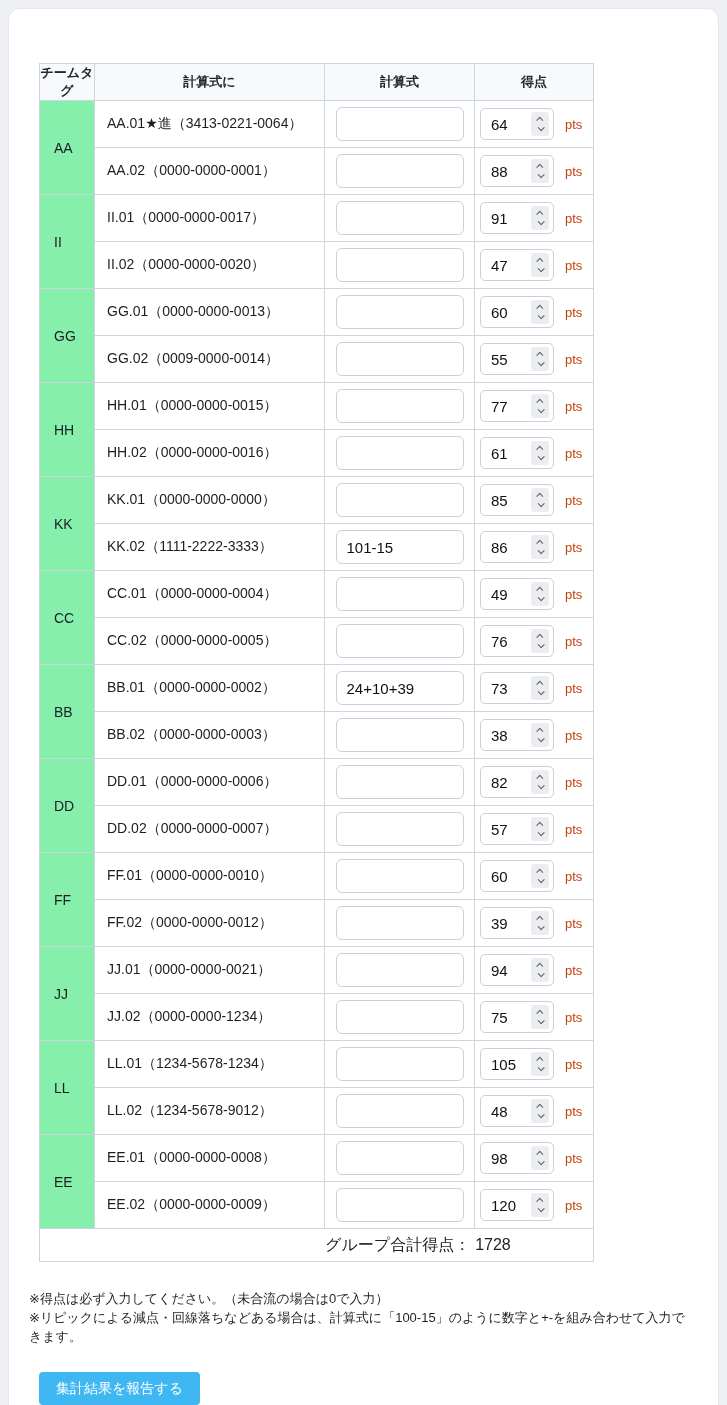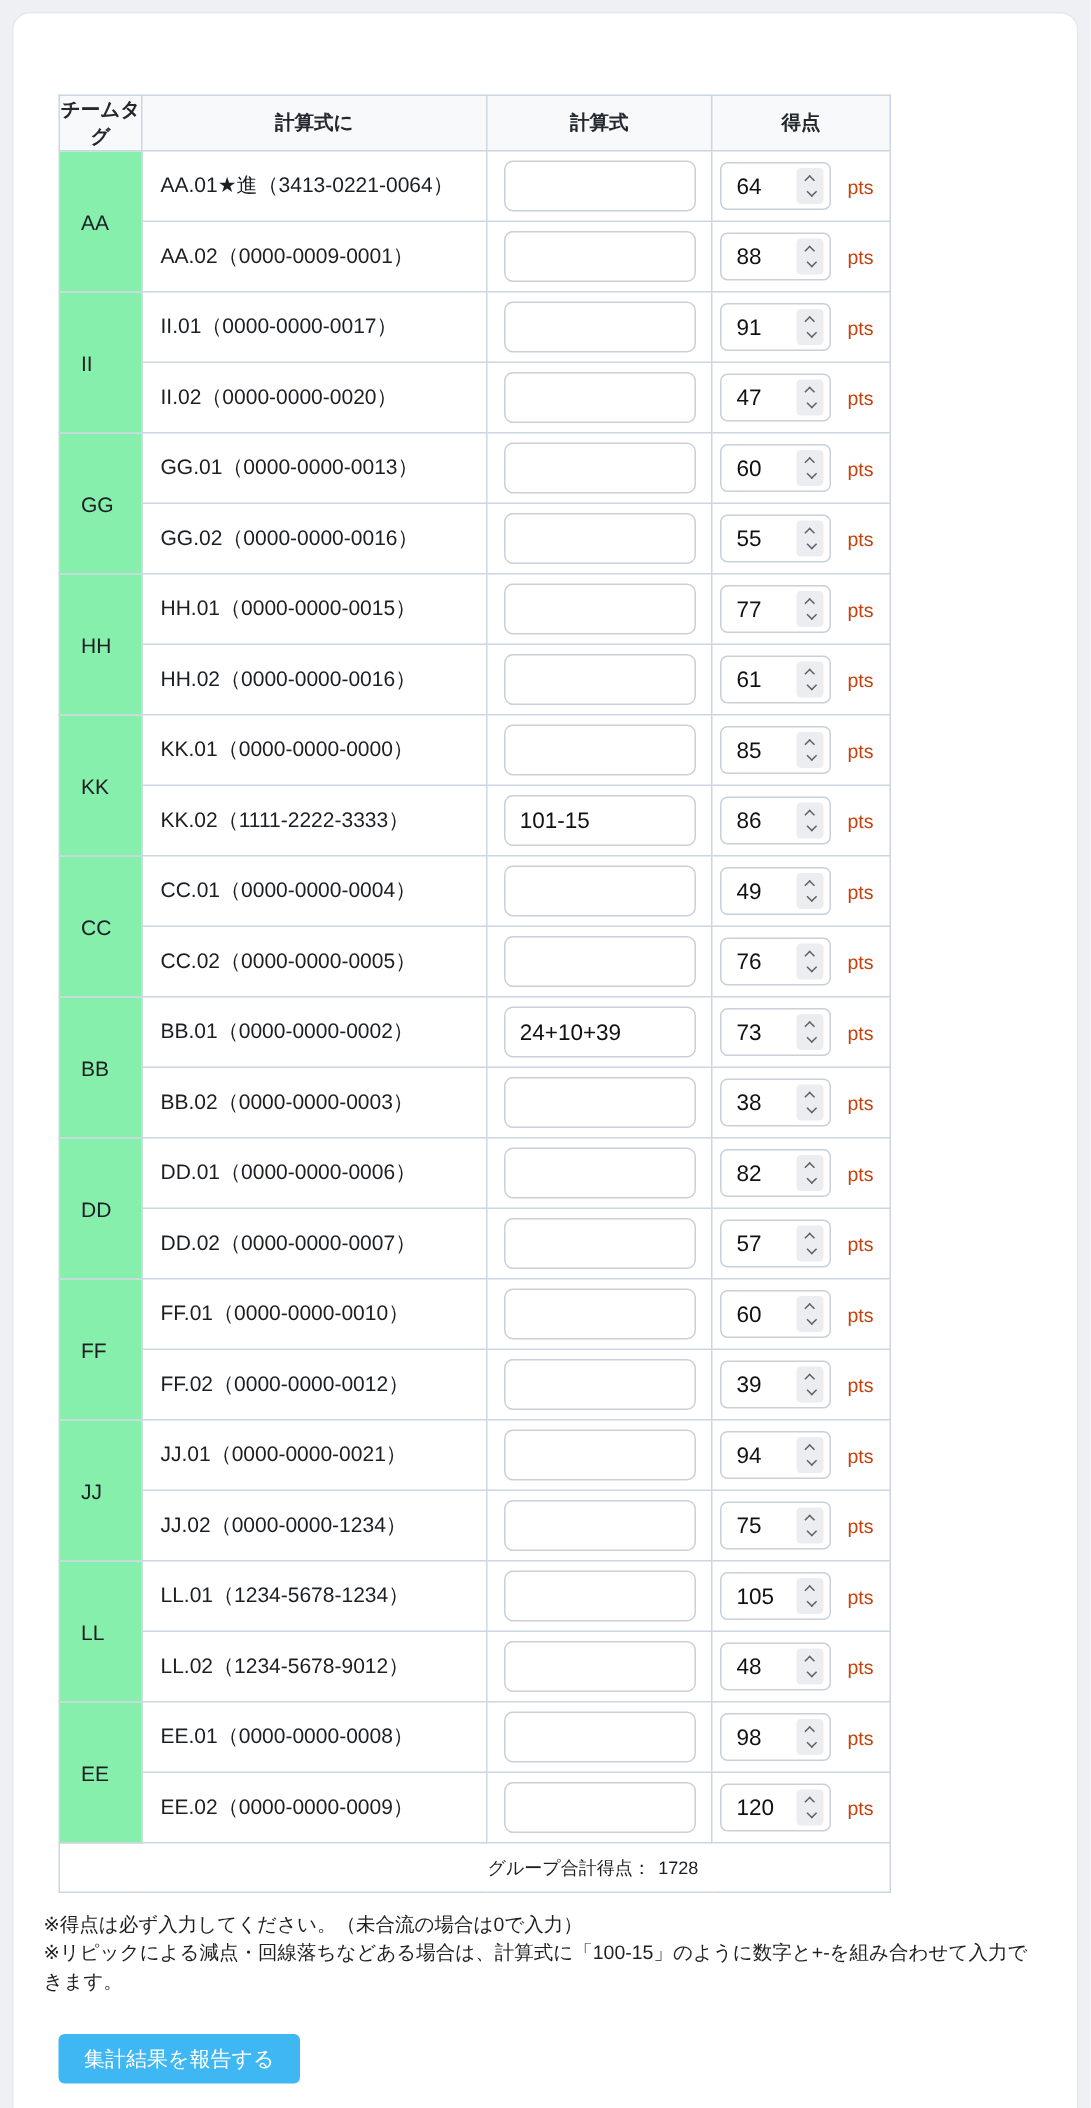--- a/index.html
+++ b/index.html
@@ -132,28 +132,28 @@
     border-right: 1.4px solid #5a6069;
     transform: rotate(45deg) translateY(-1px);
   }
   .pts-label {
     margin-left: 11px;
     font-size: 13px;
     color: #c2410c;
   }
   td.footer-cell {
     height: 33px;
-    font-size: 12px;
+    font-size: 16px;
     vertical-align: middle;
     padding-left: 285px;
     white-space: nowrap;
   }
   .footer-total { margin-left: 5px; }
   .notes {
-    margin-top: 11px;
+    margin-top: 27px;
     margin-left: -10px;
   }
   .note-line {
     font-size: 13px;
     line-height: 19px;
     color: #1f1f1f;
   }
   .submit-button {
     margin-top: 26px;
     height: 33px;
@@ -199,21 +199,21 @@
                 <div class="spinner">
                   <span class="chev chev-up"></span>
                   <span class="chev chev-down"></span>
                 </div>
               </div>
               <span class="pts-label">pts</span>
             </div>
           </td>
         </tr>
         <tr>
-          <td class="info-cell">AA.02（0000-0009-0001）</td>
+          <td class="info-cell">AA.02（0000-0000-0001）</td>
           <td class="formula-cell"><input type="text" class="formula-input" value="" style=""></td>
           <td class="score-cell">
             <div class="score-wrap">
               <div class="score-box">
                 <input type="text" class="score-input" value="88" style="">
                 <div class="spinner">
                   <span class="chev chev-up"></span>
                   <span class="chev chev-down"></span>
                 </div>
               </div>
@@ -265,21 +265,21 @@
                 <div class="spinner">
                   <span class="chev chev-up"></span>
                   <span class="chev chev-down"></span>
                 </div>
               </div>
               <span class="pts-label">pts</span>
             </div>
           </td>
         </tr>
         <tr>
-          <td class="info-cell">GG.02（0000-0000-0016）</td>
+          <td class="info-cell">GG.02（0009-0000-0014）</td>
           <td class="formula-cell"><input type="text" class="formula-input" value="" style=""></td>
           <td class="score-cell">
             <div class="score-wrap">
               <div class="score-box">
                 <input type="text" class="score-input" value="55" style="">
                 <div class="spinner">
                   <span class="chev chev-up"></span>
                   <span class="chev chev-down"></span>
                 </div>
               </div>

